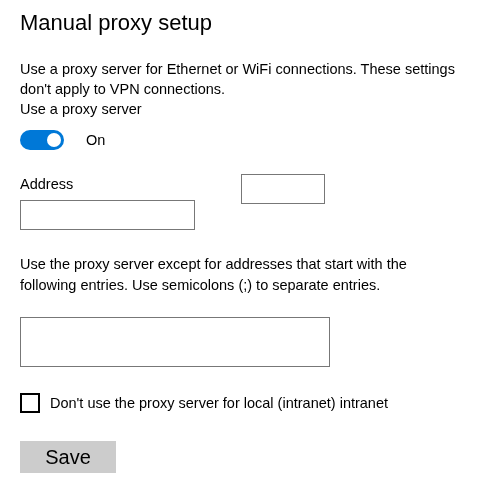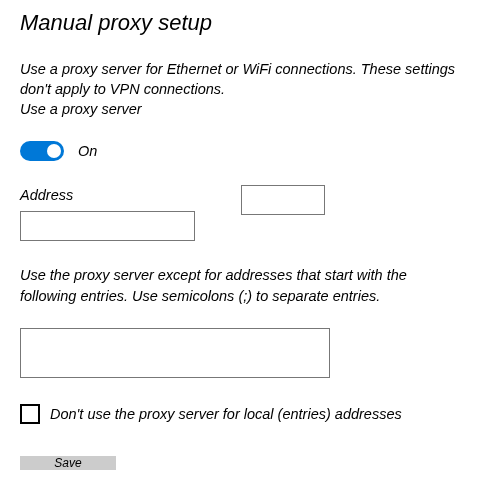--- a/index.html
+++ b/index.html
@@ -1,45 +1,44 @@
 <!DOCTYPE html>
 <html><head>
   <meta charset="utf-8">
   <style>
     * {
       box-sizing: border-box;
       margin: 0;
       padding: 0;
-      font-style: italic;
     }
     body {
       font-family: "Segoe UI", -apple-system, sans-serif;
       background: #ffffff;
       color: #000000;
       padding: 0 20px 20px 20px;
       width: 503px;
       font-size: 14.5px;
       line-height: 1.4;
     }
     .title {
       font-size: 22px;
       font-weight: 400;
       margin-bottom: 20px;
       margin-top: 8px;
     }
     .description {
       max-width: 460px;
     }
     .section-label {
-      margin-bottom: 21px;
+      margin-bottom: 10px;
     }
     .toggle-row {
       display: flex;
       align-items: center;
-      gap: 14px;
+      gap: 22px;
       margin-bottom: 24px;
     }
     .toggle {
       position: relative;
       width: 44px;
       height: 20px;
       background: #0078d7;
       border-radius: 10px;
       cursor: pointer;
     }
@@ -103,25 +102,25 @@
     .checkbox {
       width: 20px;
       height: 20px;
       border: 2px solid #000000;
       background: #ffffff;
       cursor: pointer;
       flex-shrink: 0;
     }
     .save-button {
       width: 96px;
-      height: 14px;
+      height: 32px;
       background: #cccccc;
       border: none;
       font-family: inherit;
-      font-size: 12px;
+      font-size: 20px;
       cursor: pointer;
       text-align: center;
     }
   </style>
 </head>
 <body>
 
 
 
 <h1 class="title">Manual proxy setup</h1>
@@ -146,19 +145,19 @@
     <input type="text" class="text-input port-input" value="" style="">
   </div>
 </div>
 
 <p class="exception-text">Use the proxy server except for addresses that start with the following entries. Use semicolons (;) to separate entries.</p>
 
 <textarea class="exception-input" style=""></textarea>
 
 <div class="checkbox-row">
   <div class="checkbox"></div>
-  <span>Don't use the proxy server for local (entries) addresses</span>
+  <span>Don't use the proxy server for local (intranet) intranet</span>
 </div>
 
 <button class="save-button">Save</button>
 
 
 
 
 </body></html>

